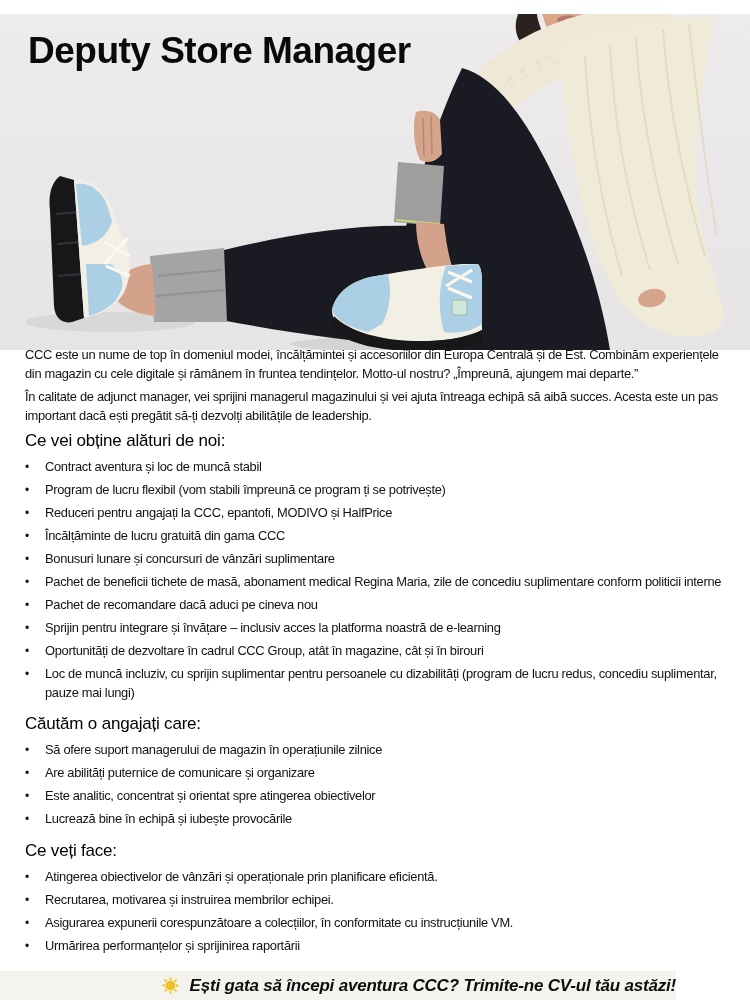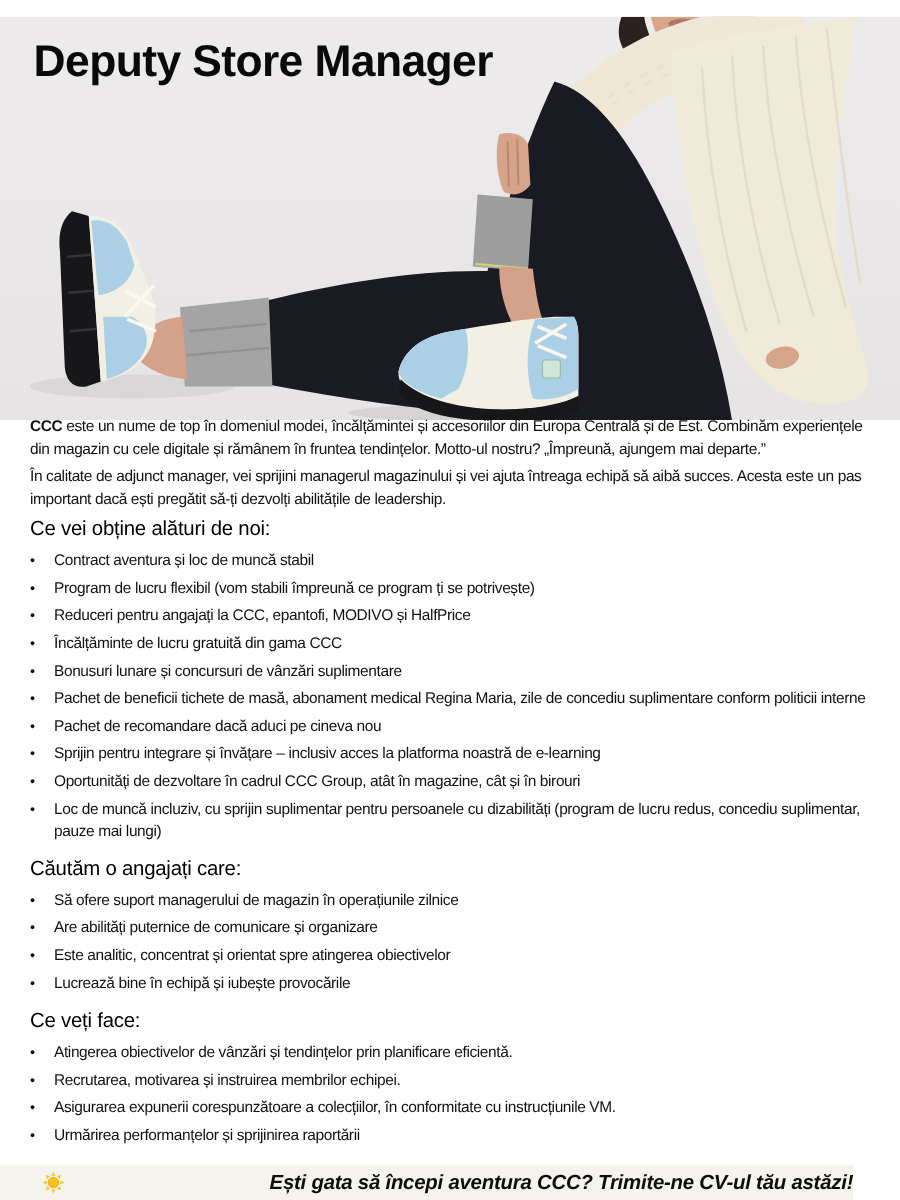--- a/index.html
+++ b/index.html
@@ -9,33 +9,33 @@
   
   .hero{position:absolute;top:14px;left:0;width:750px;height:336px;background:#eae8e9;}
   .hero svg{display:block;width:100%;height:100%;}
   .title{position:absolute;top:16px;left:28px;margin:0;font-size:37px;font-weight:700;
          letter-spacing:-0.5px;color:#0a0a0a;white-space:nowrap;}
 
   
   .content{position:absolute;top:336px;left:0;right:0;padding:10px 14px 0 25px;
            font-size:12.9px;line-height:18.5px;letter-spacing:-0.32px;color:#121212;}
   .intro p{margin:0 0 5px;}
-  .lead{font-weight:700;}
+  .lead{font-weight:400;}
   h2.sec{font-size:17px;line-height:19px;font-weight:400;letter-spacing:-0.2px;
          color:#000;margin:12px 0 8px;}
   section.first h2.sec{margin-top:6px;}
   ul.blist{margin:4px 0 0;padding:0;list-style:none;}
   .bitem{display:flex;margin:0 0 4.5px;}
   .bdot{flex:none;width:20px;}
   .bdot::before{content:"•";font-size:12px;}
   .btext{flex:1;}
 
   
   .cta{position:absolute;left:0;bottom:0;width:676px;height:29px;background:#f4f3ee;
-       display:flex;align-items:center;justify-content:space-between;gap:10px;padding-left:35px;}
+       display:flex;align-items:center;justify-content:flex-end;gap:10px;}
   .cta .txt{font-size:17px;font-weight:700;font-style:italic;letter-spacing:-0.2px;color:#0d0d0d;}
   .sun{display:inline-flex;width:19px;height:19px;}
   .sun svg{width:100%;height:100%;}
 </style>
 </head>
 <body>
 
 <div class="page">
 
   <div class="hero">
@@ -183,21 +183,21 @@
             <span class="btext">Lucrează bine în echipă și iubește provocările</span>
           </li>
       </ul>
     </section>
 
     <section>
       <h2 class="sec">Ce veți face:</h2>
       <ul class="blist">
         <li class="bitem">
             <span class="bdot"></span>
-            <span class="btext">Atingerea obiectivelor de vânzări și tendințelor prin planificare eficientă.</span>
+            <span class="btext">Atingerea obiectivelor de vânzări și operaționale prin planificare eficientă.</span>
           </li>
         <li class="bitem">
             <span class="bdot"></span>
             <span class="btext">Recrutarea, motivarea și instruirea membrilor echipei.</span>
           </li>
         <li class="bitem">
             <span class="bdot"></span>
             <span class="btext">Asigurarea expunerii corespunzătoare a colecțiilor, în conformitate cu instrucțiunile VM.</span>
           </li>
         <li class="bitem">

